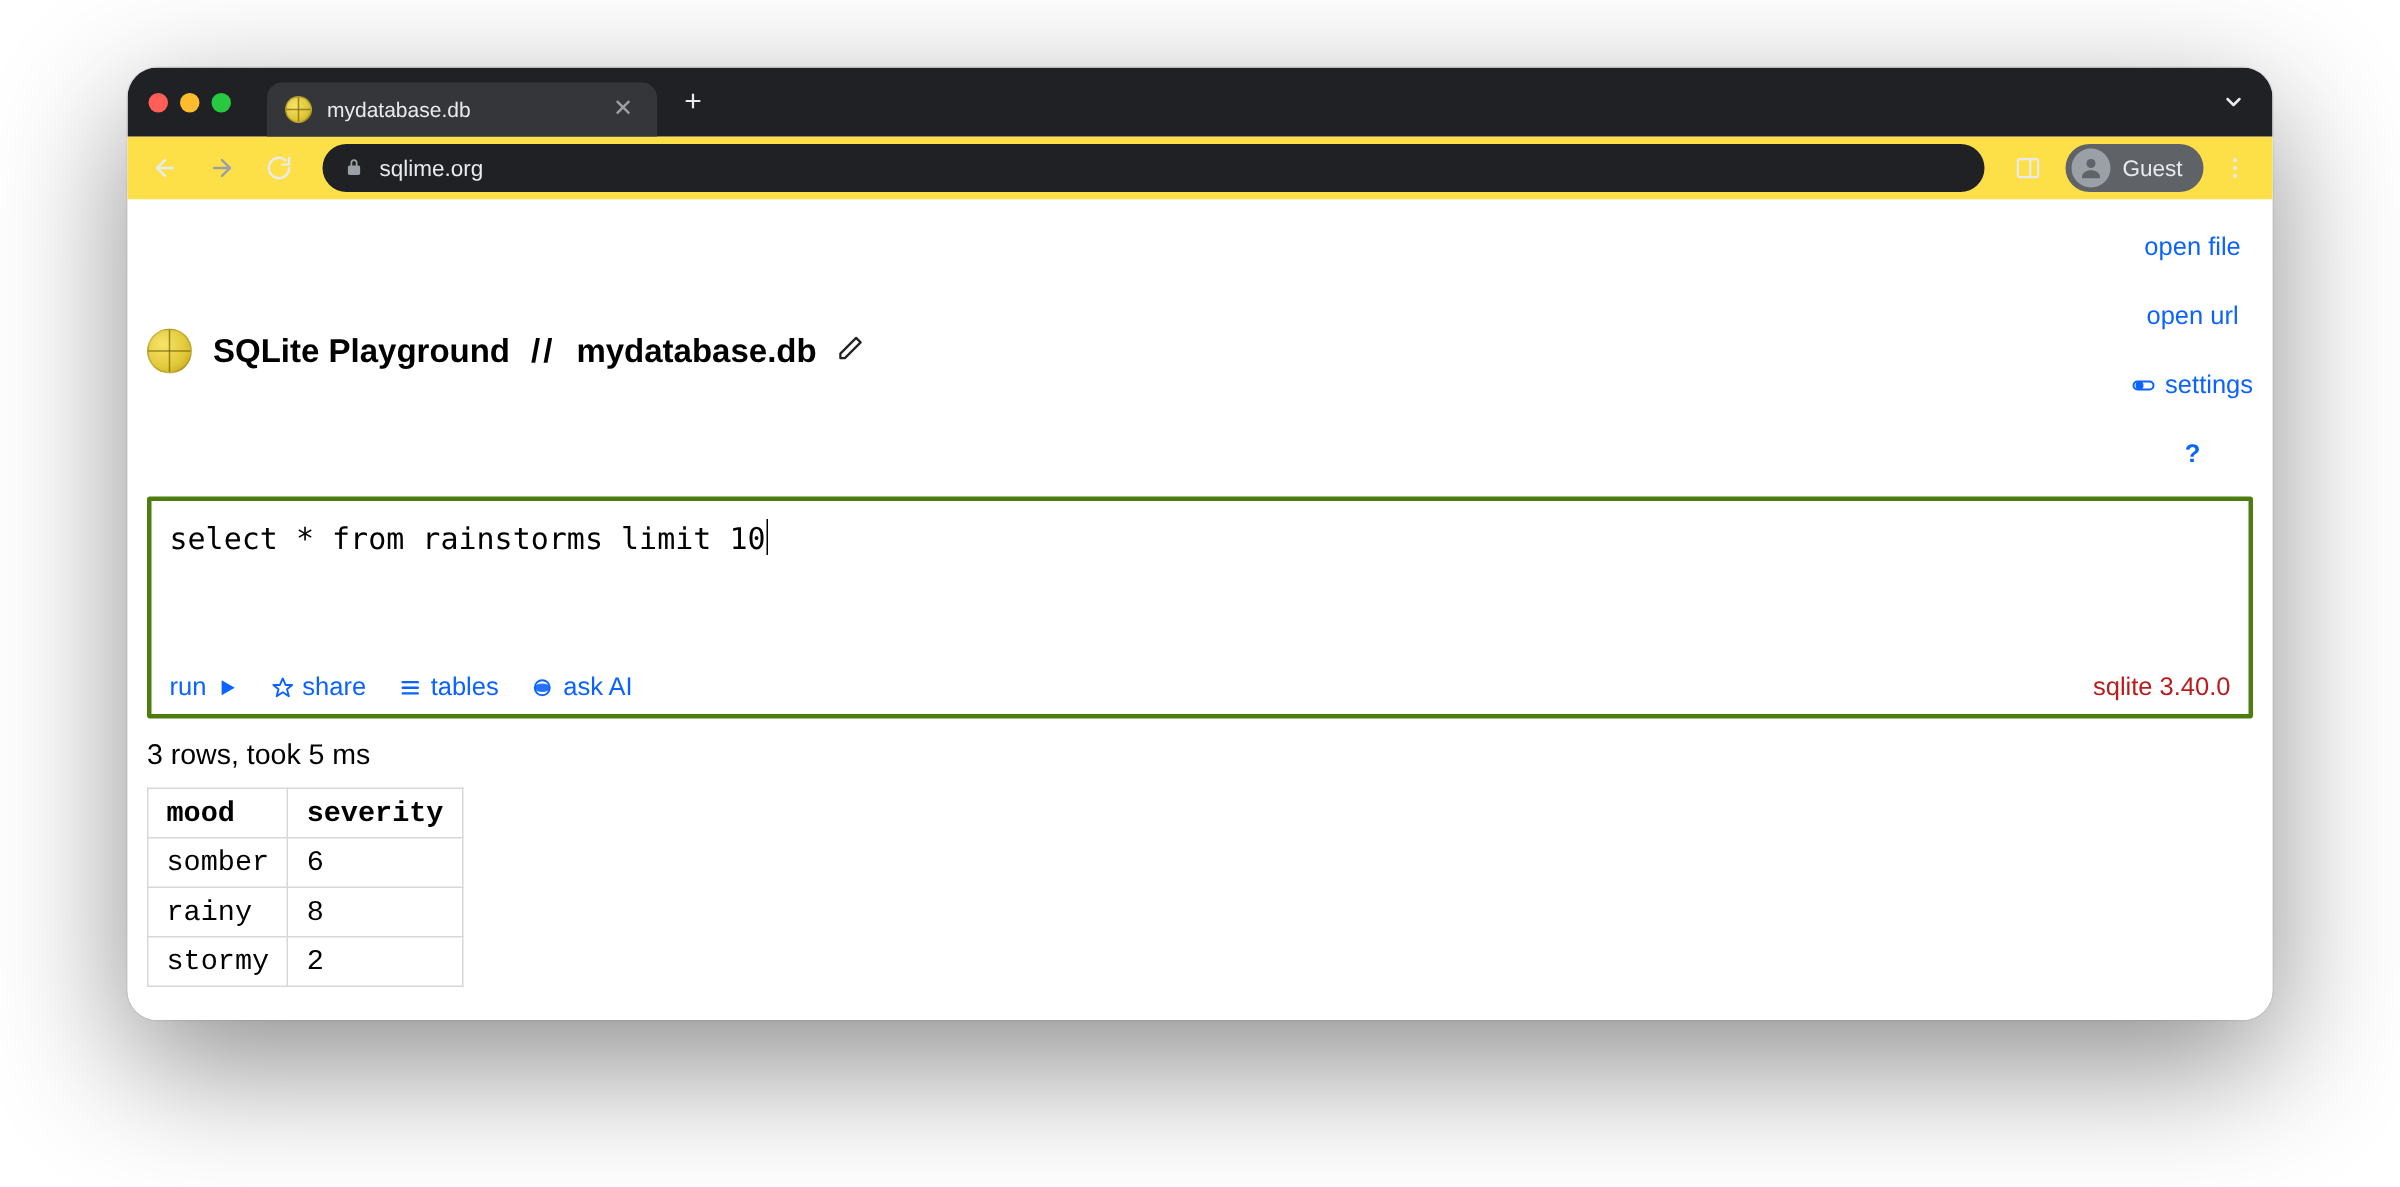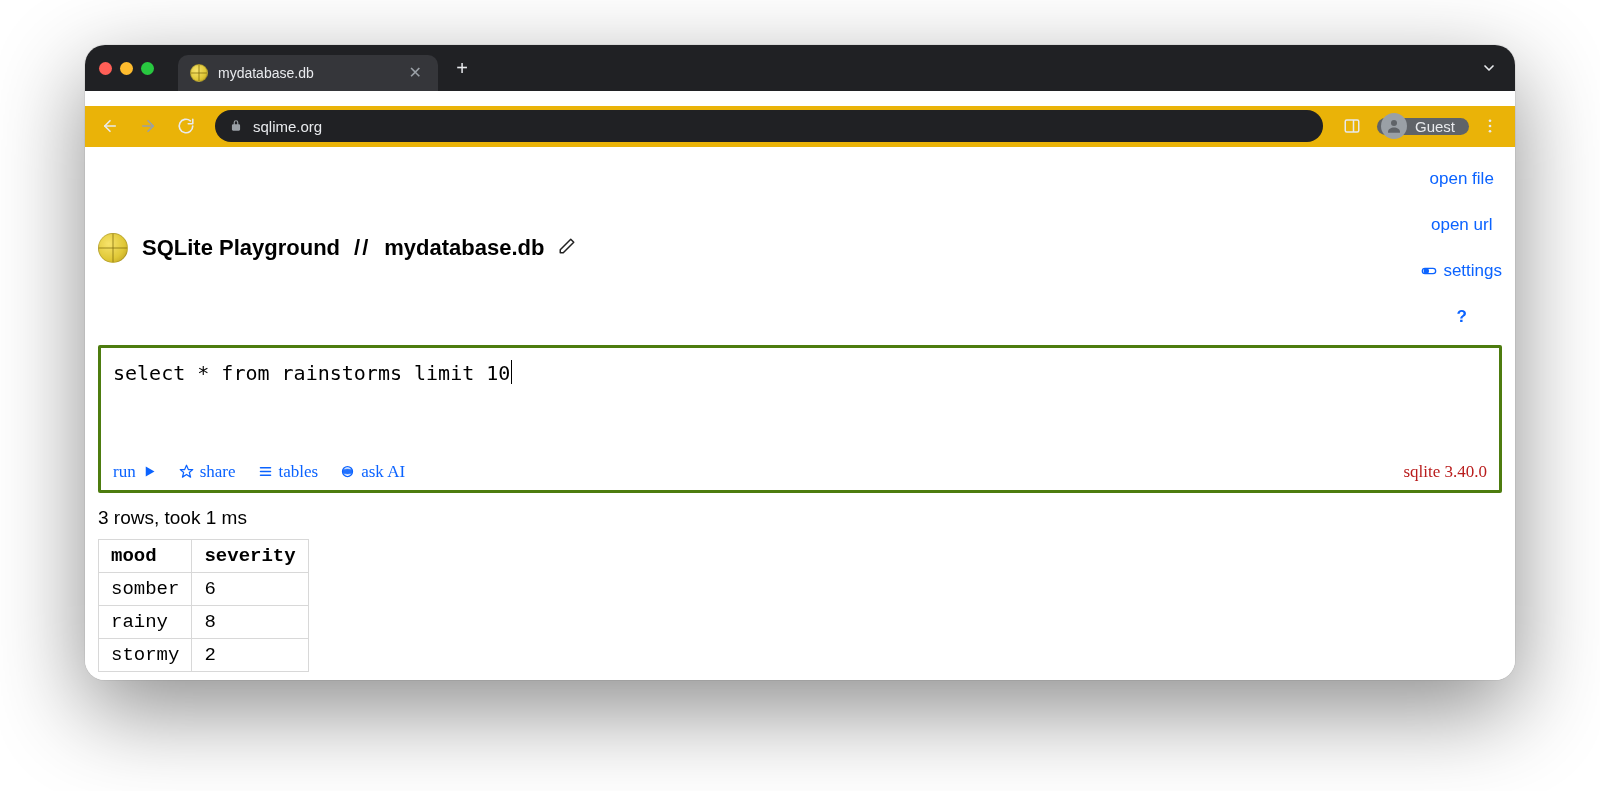--- a/index.html
+++ b/index.html
@@ -85,26 +85,25 @@
   .tab-right {
     margin-left:auto; margin-right:12px;
     color:#e8eaed; cursor:pointer;
     padding:4px 6px; border-radius:4px;
     display:flex; align-items:center;
   }
   .tab-right svg{ width:16px; height:16px; }
 
   
   .toolbar {
-    background:#eab308;
+    background:#fde047;
     height:42px;
     display:flex; align-items:center;
     padding:0 8px;
     gap:4px;
-    margin-top:15px;
   }
   .nav-btn {
     width:34px; height:34px; border-radius:50%;
     display:flex; align-items:center; justify-content:center;
     color:#9aa0a6; cursor:pointer;
   }
   .nav-btn.enabled{ color:#e8eaed; }
   .nav-btn svg{ width:18px; height:18px; }
 
   .urlbar {
@@ -126,21 +125,21 @@
   .tool-icon {
     width:34px; height:34px; border-radius:50%;
     display:flex; align-items:center; justify-content:center;
     color:#e8eaed; cursor:pointer;
   }
   .tool-icon svg{ width:18px; height:18px; }
 
   .guest-pill {
     display:flex; align-items:center; gap:8px;
     background:#5f6368; color:#e8eaed;
-    border-radius:18px; height:17px;
+    border-radius:18px; height:32px;
     padding:0 14px 0 4px; margin-left:4px;
     font-size:15px; cursor:pointer;
   }
   .guest-pill .avatar-ico{
     width:26px; height:26px; border-radius:50%;
     background:#9aa0a6; display:flex; align-items:center; justify-content:center;
   }
   .guest-pill .avatar-ico svg{ width:18px; height:18px; fill:#5f6368; }
 
   
@@ -200,21 +199,20 @@
   }
   .editor .caret {
     display:inline-block; width:1px; height:24px;
     background:#000; vertical-align:-4px; margin-left:1px;
   }
 
   .editor-toolbar {
     display:flex; align-items:center; gap:22px;
     padding:6px 12px 8px 12px;
     font-size:17px;
-    font-family:Liberation Serif, serif;
   }
   .editor-toolbar a { color:#0b63ff; text-decoration:none; cursor:pointer; display:flex; align-items:center; gap:6px; }
   .editor-toolbar svg{ width:15px; height:15px; }
   .editor-toolbar .version { margin-left:auto; color:#b91c1c; font-size:17px; }
 
   .status-line {
     margin-top:14px; font-size:19px; color:#000;
   }
 
   table.results {
@@ -374,21 +372,21 @@
           <svg viewBox="0 0 24 24" fill="currentColor" stroke="currentColor" stroke-width="1">
               <circle cx="12" cy="12" r="8" fill="none" stroke-width="2"></circle>
               <path d="M4 12a8 4 0 0 0 16 0 8 4 0 0 0-16 0" fill="currentColor" opacity="0.9"></path>
             </svg>
           <span>ask AI</span>
         </a>
         <span class="version">sqlite 3.40.0</span>
       </div>
     </div>
 
-    <div class="status-line">3 rows, took 1 ms</div>
+    <div class="status-line">3 rows, took 5 ms</div>
 
     <table class="results">
       <thead>
         <tr>
           <th>mood</th>
           <th>severity</th>
         </tr>
       </thead>
       <tbody>
         <tr>

